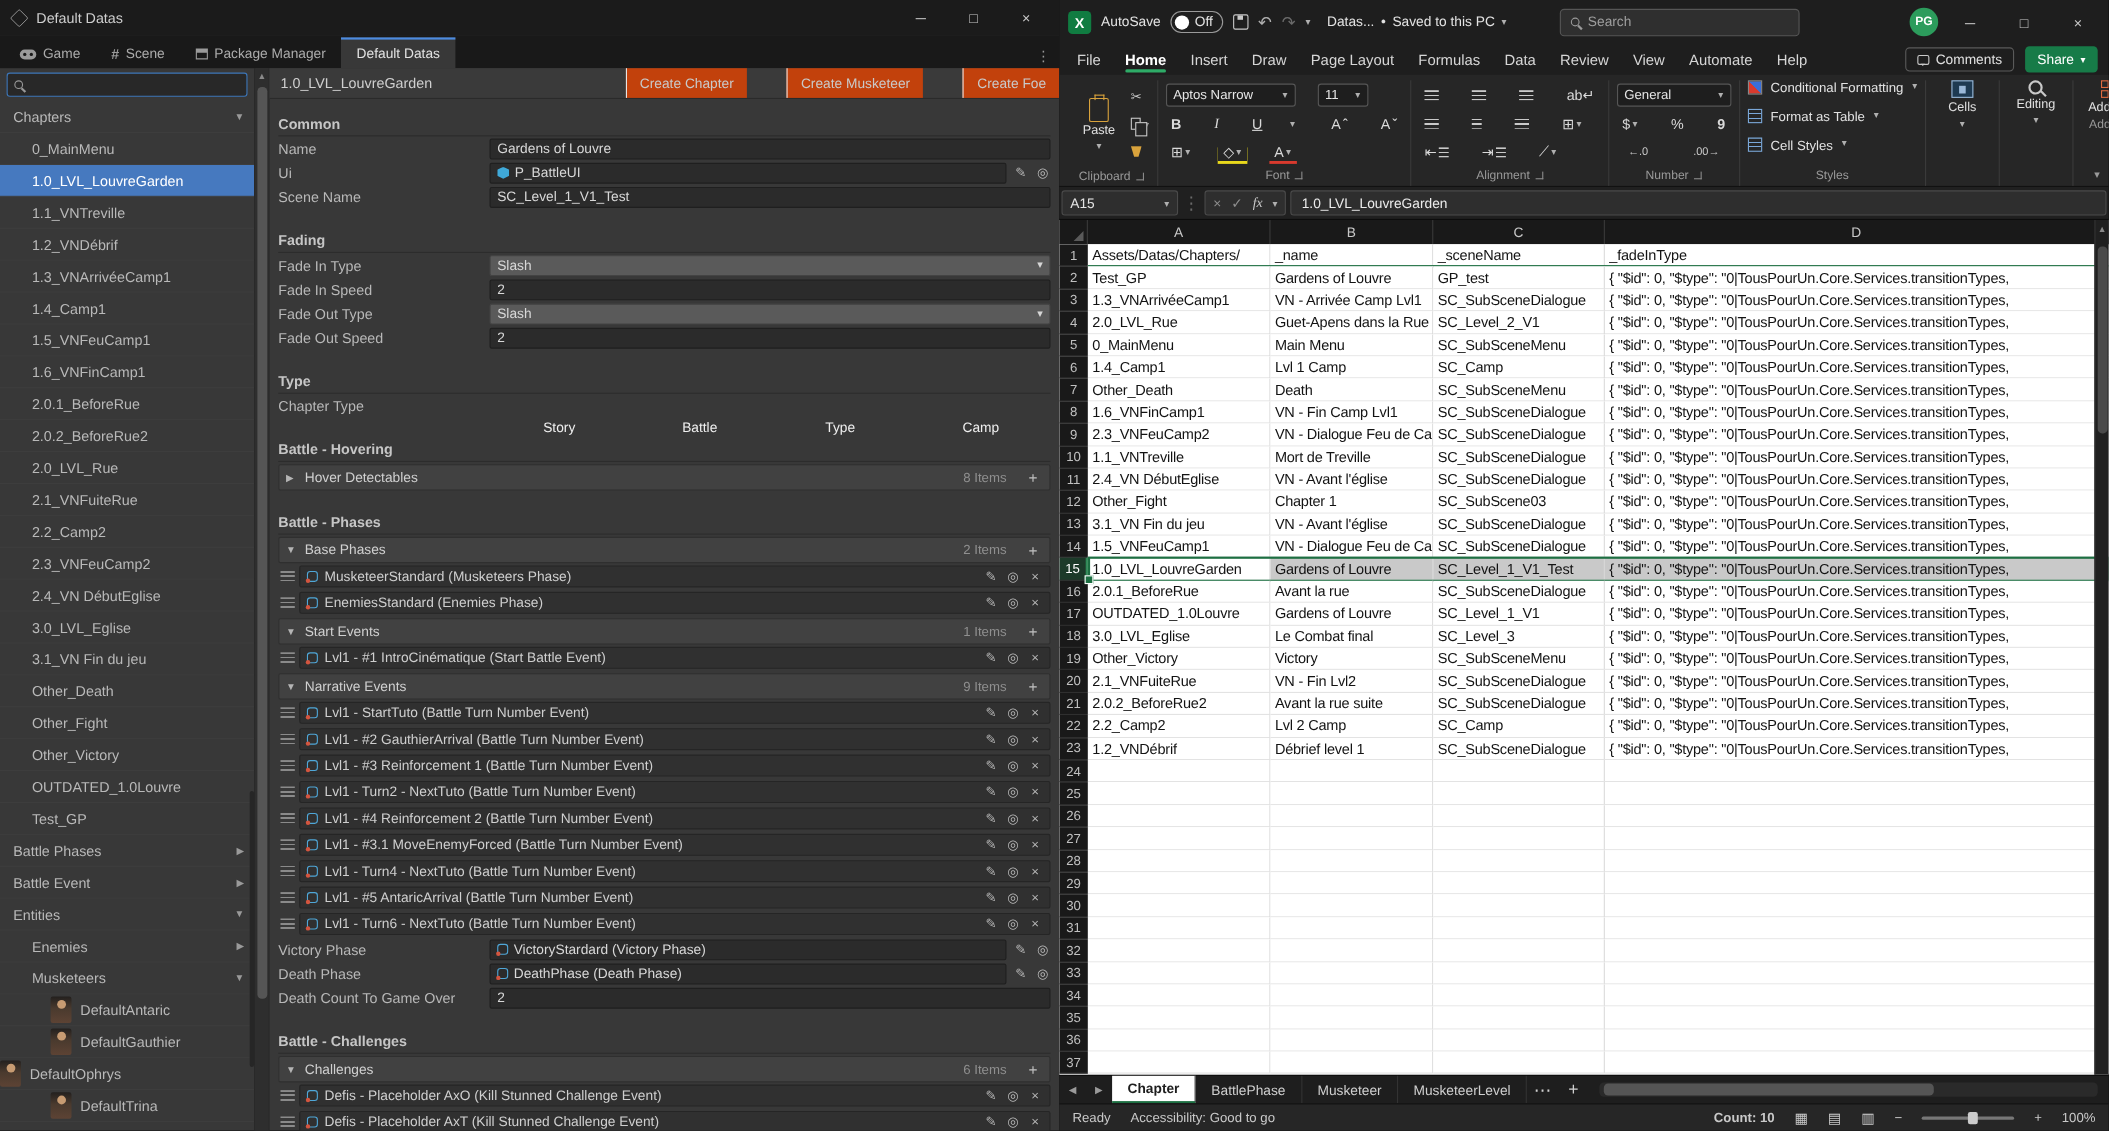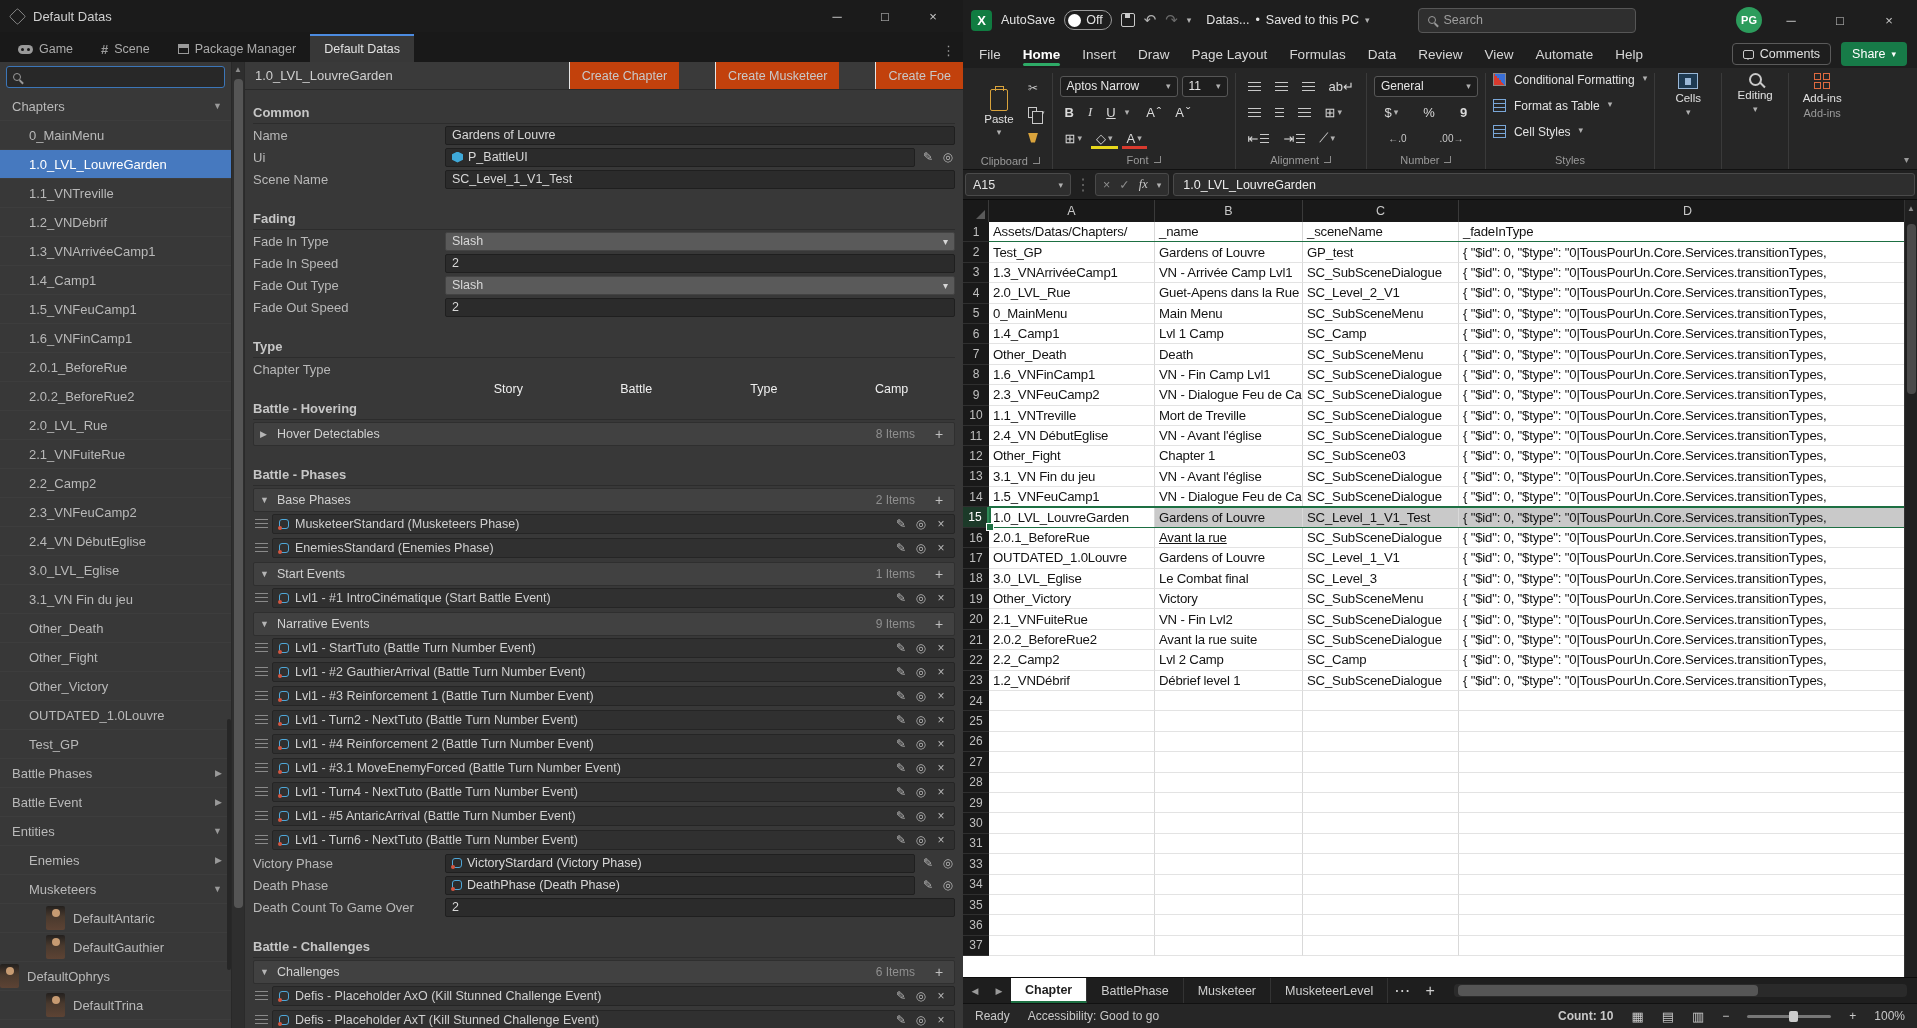--- a/index.html
+++ b/index.html
@@ -98,21 +98,21 @@
   .rlabel { height:17px; text-align:center; color:#9a9a9a; font-size:11px; display:flex; align-items:center; justify-content:center; gap:5px; }
   .launch { width:7px; height:7px; border-right:1.5px solid #8a8a8a; border-bottom:1.5px solid #8a8a8a; }
   .paste-big { width:46px; display:flex; flex-direction:column; align-items:center; justify-content:center; gap:2px; color:#e0e0e0; font-size:11.5px; }
   .clip-ico { width:18px; height:22px; border:1.5px solid #d9a33c; border-radius:2px; position:relative; }
   .clip-ico::before { content:""; position:absolute; top:-4px; left:4px; width:7px; height:4px; border:1.5px solid #d9a33c; border-bottom:none; }
   .mini-col { display:flex; flex-direction:column; justify-content:space-around; padding:2px 0; }
   .mini { color:#c9c9c9; font-size:12px; height:17px; display:flex; align-items:center; gap:3px; }
   .copy-ico { width:9px; height:11px; border:1.2px solid #c9c9c9; position:relative; }
   .copy-ico::after { content:""; position:absolute; left:2.5px; top:2.5px; width:9px; height:11px; border:1.2px solid #c9c9c9; background:#262626; }
   .brush-ico { width:10px; height:10px; background:#d9a33c; clip-path:polygon(0 0,100% 0,70% 100%,30% 100%); }
-  .rrow { height:26px; display:flex; align-items:center; gap:4px; }
+  .rrow { height:26px; display:flex; align-items:center; gap:20px; }
   .rsel { height:21px; background:#1e1e1e; border:1px solid #565656; border-radius:3px; color:#e6e6e6; font-size:12px; display:flex; align-items:center; justify-content:space-between; padding:0 6px; gap:8px; }
   .fbtn { color:#dadada; font-size:13px; padding:0 5px; display:flex; align-items:center; gap:2px; }
   .fbtn b { font-weight:bold; } .fbtn i { font-family:"Liberation Serif",serif; }
   .fbtn u { text-decoration:underline; }
   .colorbar-y { box-shadow:0 3px 0 #e8d81c; } .colorbar-r { box-shadow:0 3px 0 #d83a2e; }
   .bars { width:13px; height:9px; background:repeating-linear-gradient(180deg,#c9c9c9 0 1.5px,transparent 1.5px 4px); }
   .bars.short { width:9px; }
   .sty-row { height:26px; display:flex; align-items:flex-start; gap:8px; color:#e2e2e2; font-size:12px; white-space:nowrap; }
   .cf-ico { width:13px; height:13px; background:linear-gradient(45deg,#d83a2e 50%,#3a6fd8 50%); border:1px solid #888; }
   .tbl-ico { width:13px; height:13px; border:1.5px solid #7aa7d8; background:repeating-linear-gradient(180deg,transparent 0 3px,#7aa7d8 3px 4px); }
@@ -997,21 +997,21 @@
               <div class="x-cell active" style="width: 166px;">1.0_LVL_LouvreGarden</div>
               <div class="x-cell" style="width: 148px;">Gardens of Louvre</div>
               <div class="x-cell" style="width: 156px;">SC_Level_1_V1_Test</div>
               <div class="x-cell" style="flex: 1 1 0%;">{  "$id": 0,   "$type": "0|TousPourUn.Core.Services.transitionTypes,</div>
             </div>
           </div>
           <div class="x-row">
             <div class="x-rh">16</div>
             <div class="x-cells">
               <div class="x-cell" style="width: 166px;">2.0.1_BeforeRue</div>
-              <div class="x-cell" style="width: 148px; text-decoration: underline;">Avant la rue</div>
+              <div class="x-cell" style="width: 148px;">Avant la rue</div>
               <div class="x-cell" style="width: 156px;">SC_SubSceneDialogue</div>
               <div class="x-cell" style="flex: 1 1 0%;">{  "$id": 0,   "$type": "0|TousPourUn.Core.Services.transitionTypes,</div>
             </div>
           </div>
           <div class="x-row">
             <div class="x-rh">17</div>
             <div class="x-cells">
               <div class="x-cell" style="width: 166px;">OUTDATED_1.0Louvre</div>
               <div class="x-cell" style="width: 148px;">Gardens of Louvre</div>
               <div class="x-cell" style="width: 156px;">SC_Level_1_V1</div>
@@ -1130,20 +1130,29 @@
             <div class="x-rh">30</div>
             <div class="x-cells">
               <div class="x-cell" style="width: 166px;"></div>
               <div class="x-cell" style="width: 148px;"></div>
               <div class="x-cell" style="width: 156px;"></div>
               <div class="x-cell" style="flex: 1 1 0%;"></div>
             </div>
           </div>
           <div class="x-row">
             <div class="x-rh">31</div>
+            <div class="x-cells">
+              <div class="x-cell" style="width: 166px;"></div>
+              <div class="x-cell" style="width: 148px;"></div>
+              <div class="x-cell" style="width: 156px;"></div>
+              <div class="x-cell" style="flex: 1 1 0%;"></div>
+            </div>
+          </div>
+          <div class="x-row">
+            <div class="x-rh">32</div>
             <div class="x-cells">
               <div class="x-cell" style="width: 166px;"></div>
               <div class="x-cell" style="width: 148px;"></div>
               <div class="x-cell" style="width: 156px;"></div>
               <div class="x-cell" style="flex: 1 1 0%;"></div>
             </div>
           </div>
           <div class="x-row">
             <div class="x-rh">33</div>
             <div class="x-cells">

